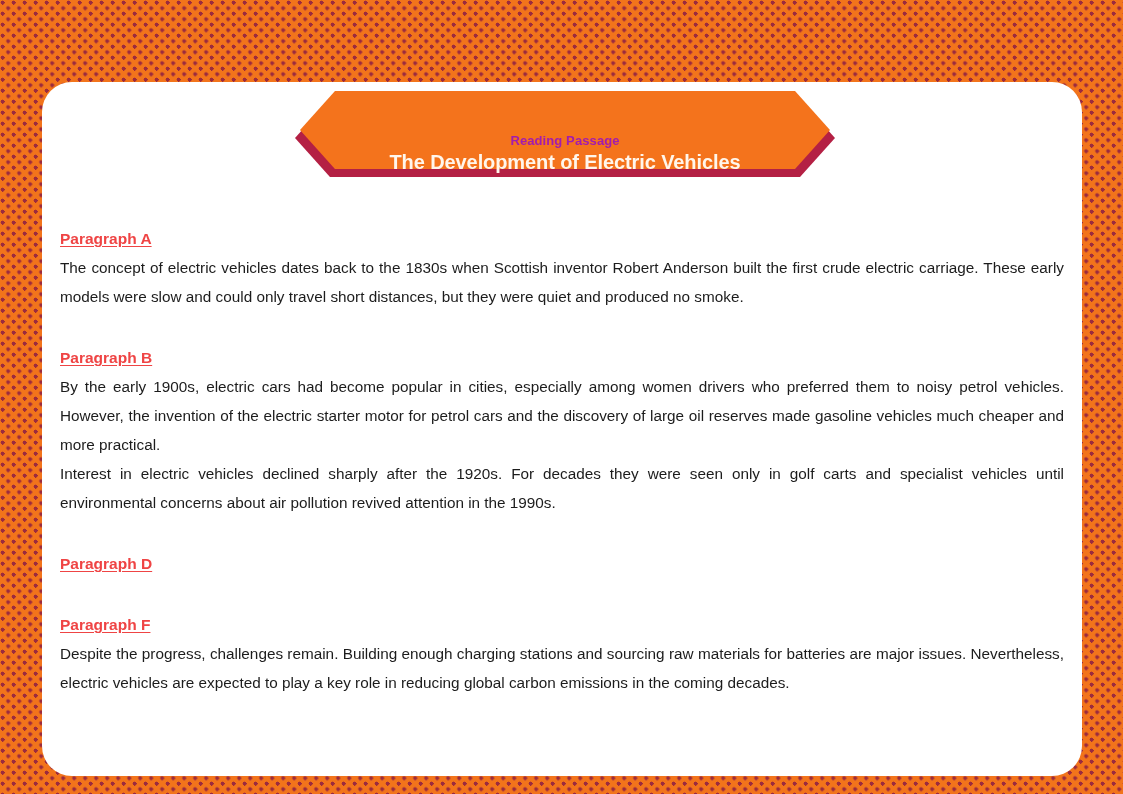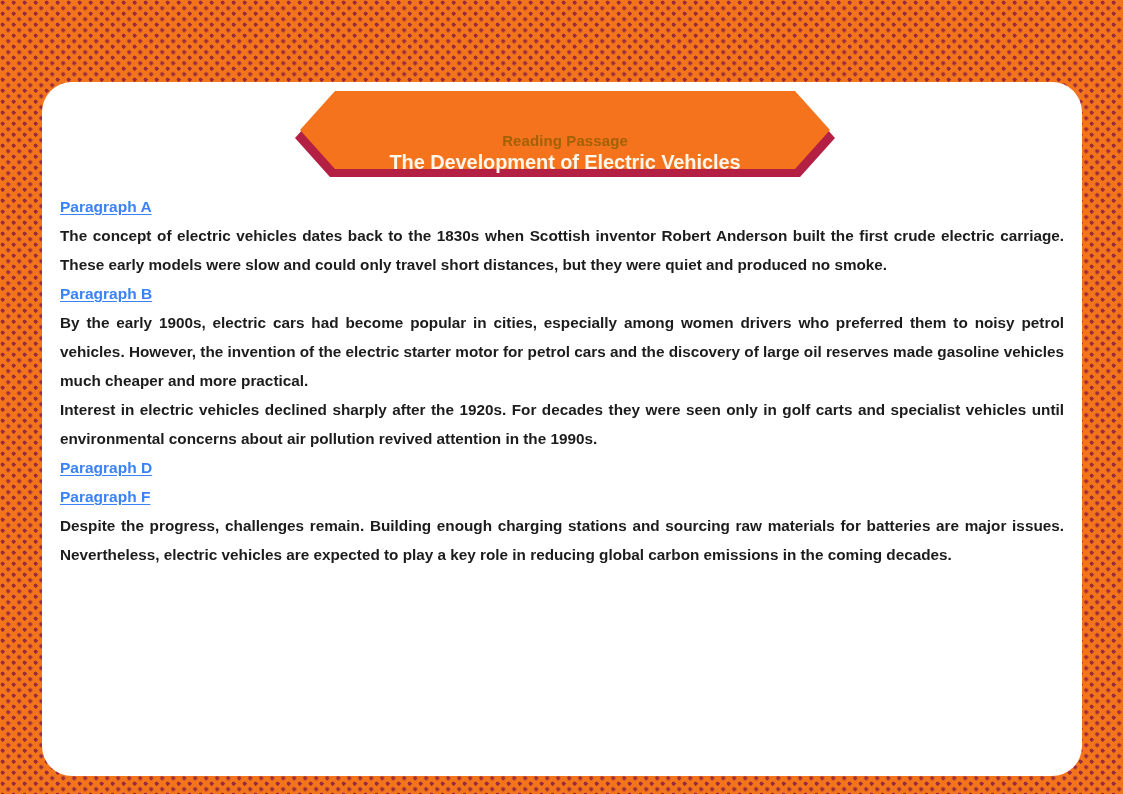--- a/index.html
+++ b/index.html
@@ -96,22 +96,22 @@
     top: 5px;
     width: 530px;
     height: 78px;
     display: flex;
     flex-direction: column;
     align-items: center;
     justify-content: center;
     text-align: center;
   }
   #ribbon-kicker {
-    color: #a16207;
-    font-size: 15px;
+    color: #a21caf;
+    font-size: 13px;
     font-weight: bold;
     letter-spacing: 0.1px;
     line-height: 17px;
     margin-top: 48px;
   }
   #ribbon-heading {
     color: #FFF6EC;
     font-size: 20px;
     font-weight: bold;
     letter-spacing: -0.1px;
@@ -124,34 +124,34 @@
     position: absolute;
     left: 18px;
     top: 110px;
     width: 1004px;
   }
   .para-block { margin-bottom: 0px; }
   .para-label {
     display: inline-block;
     font-size: 15.5px;
     font-weight: bold;
-    color: #3b82f6;
+    color: #ef4444;
     text-decoration: underline;
     text-underline-offset: 2px;
     line-height: 29px;
     margin-bottom: 0px;
+    margin-top: 32px;
   }
   .para-label-row { line-height: 29px; }
   .para-text {
     font-size: 15.3px;
     color: #1C1C1C;
     line-height: 29px;
     text-align: justify;
     text-justify: inter-word;
-    font-weight: bold;
   }
 </style>
 </head>
 <body>
 
 <div id="dot-layer"></div>
 
 <div id="page">
 
 

